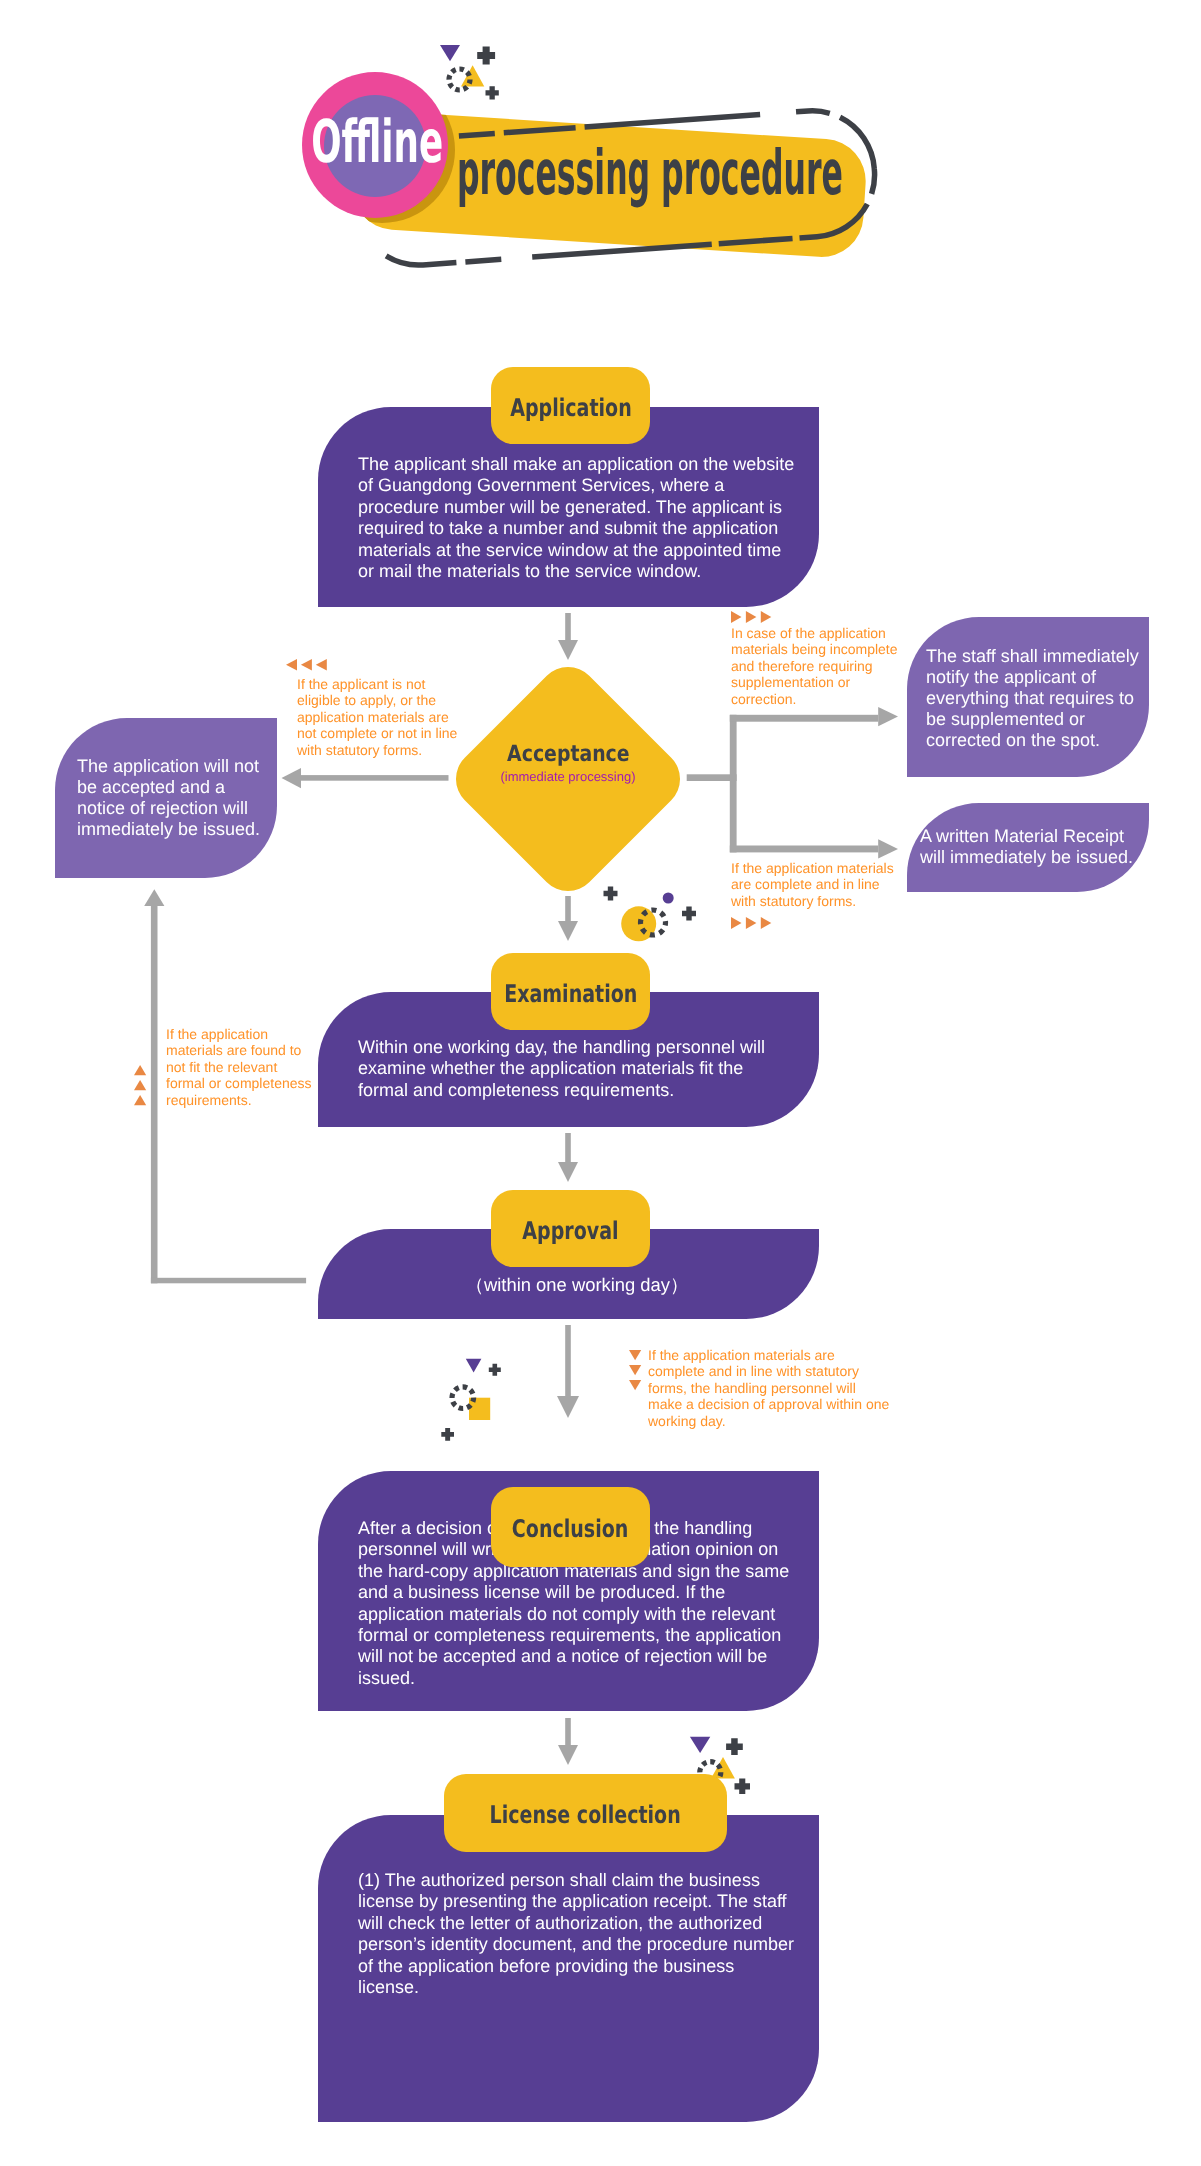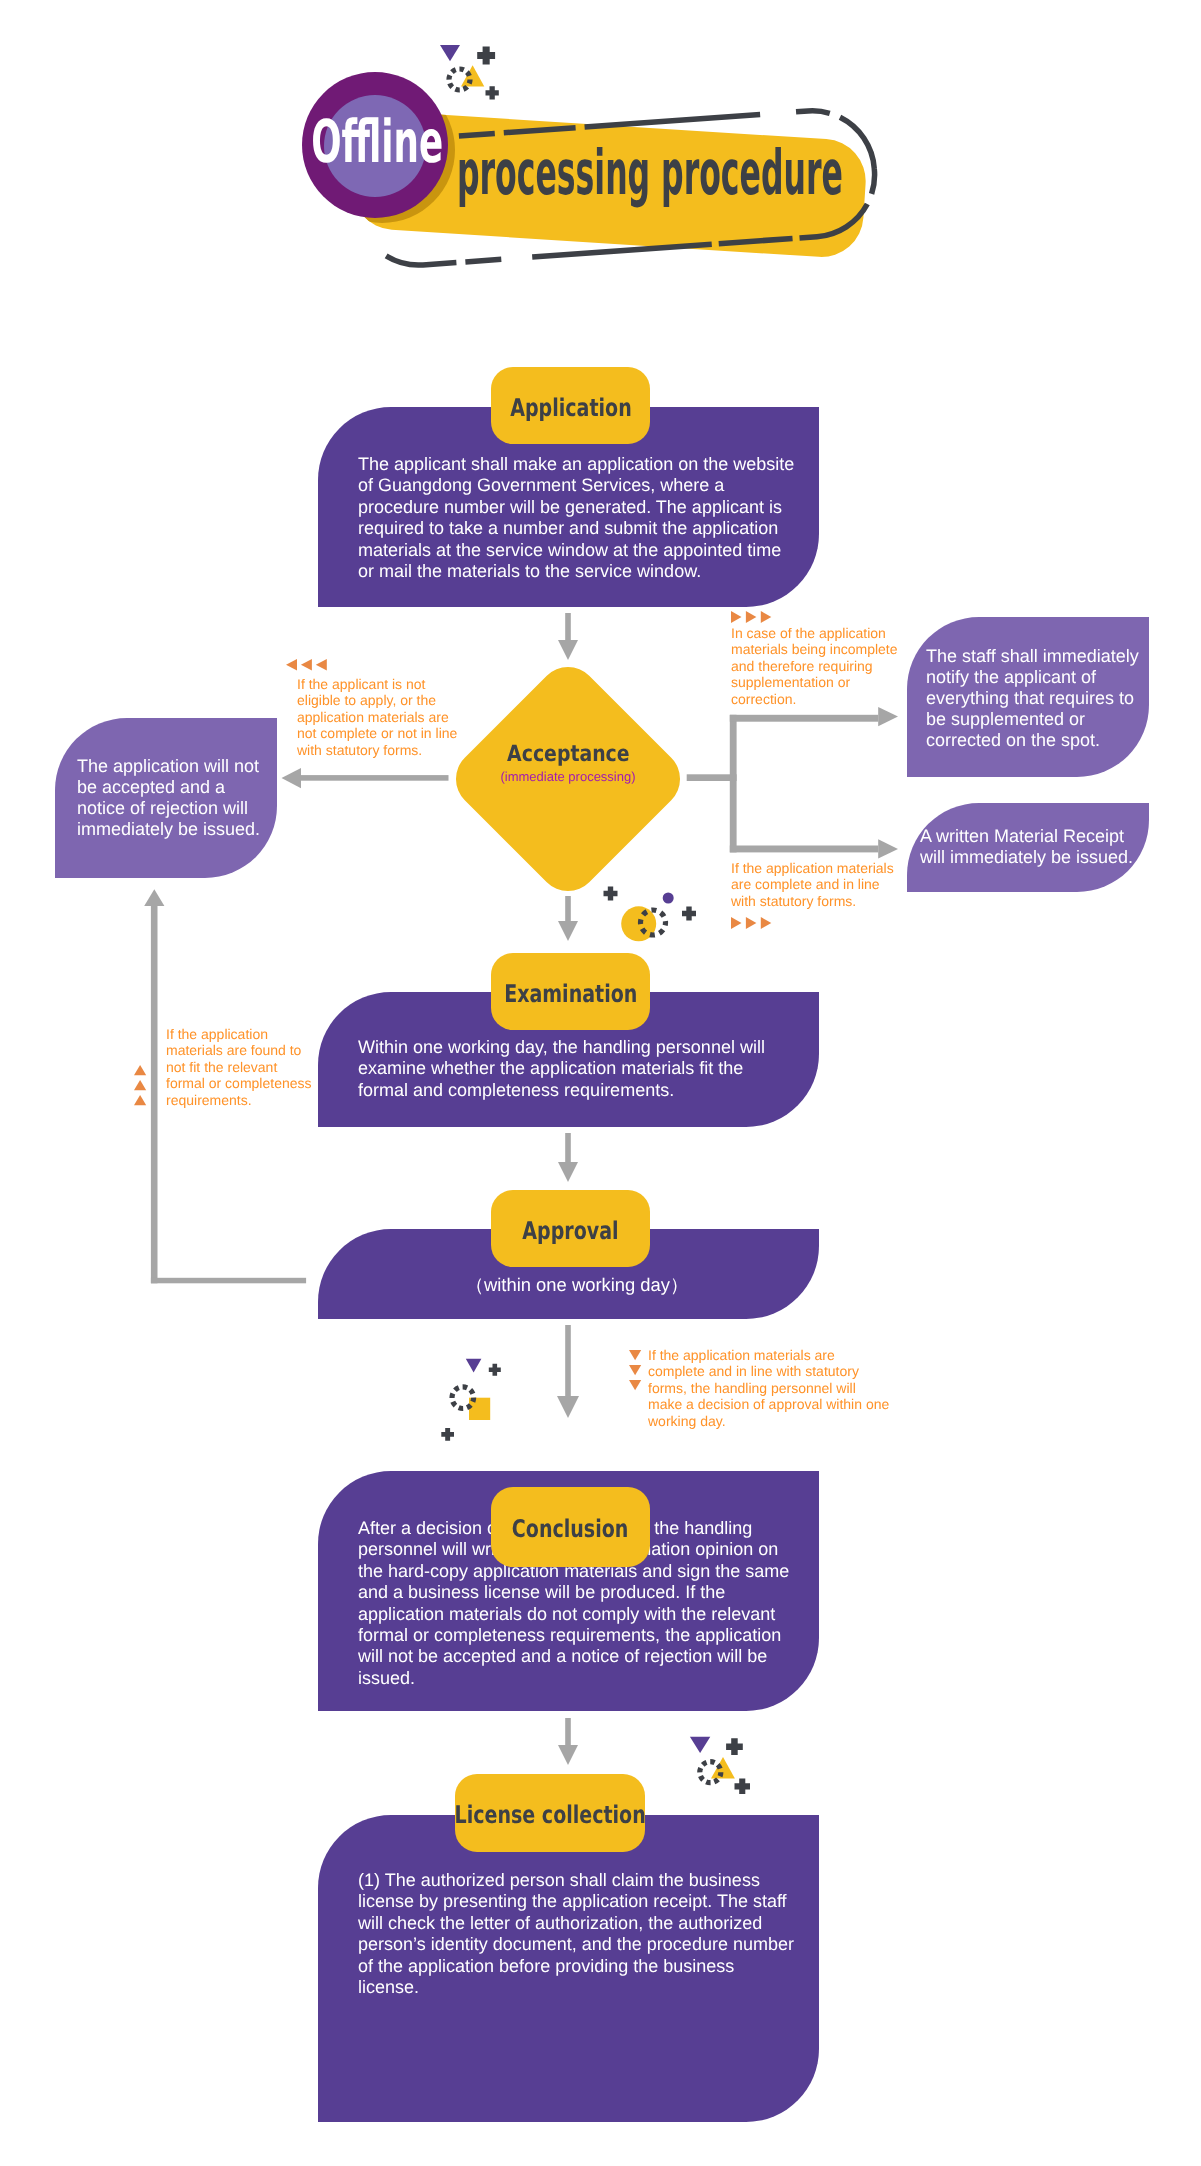--- a/index.html
+++ b/index.html
@@ -7,21 +7,21 @@
   body{width:1201px;height:2166px;overflow:hidden;
        font-family:"Liberation Sans",sans-serif;background:#fff;
        -webkit-font-smoothing:antialiased;text-rendering:geometricPrecision;}
   #root{position:relative;width:1201px;height:2166px;background:#fff;overflow:hidden;}
   .abs{position:absolute;}
   svg.layer{position:absolute;left:0;top:0;width:1201px;height:2166px;}
 
   
   #header{position:absolute;left:0;top:0;width:1201px;height:300px;}
   #hdr-badge{position:absolute;left:302px;top:72px;width:146px;height:146px;border-radius:50%;
-             background:#701a75;z-index:6;text-align:center;}
+             background:#ec4899;z-index:6;text-align:center;}
   #hdr-badge-inner{position:absolute;left:22px;top:23px;width:102px;height:102px;border-radius:50%;
              background:#7E68B4;}
   #hdr-badge-label{position:absolute;left:0;top:0;width:146px;height:146px;
              display:flex;align-items:center;justify-content:center;z-index:2;}
   #hdr-badge-label > span{
              font-family:"DejaVu Sans Condensed","DejaVu Sans",sans-serif;font-weight:bold;
              font-size:59px;line-height:59px;color:#ffffff;white-space:nowrap;
              display:inline-block;transform:scaleX(0.672);transform-origin:50% 50%;
              position:relative;top:-3.5px;left:1.8px;}
   #hdr-title{position:absolute;left:457px;top:204px;z-index:5;}
@@ -216,21 +216,21 @@
 </div>
 
 <div class="pbox" style="left:318px;top:1471px;width:501px;height:240px"></div>
 <div class="ptext" style="left:358px;top:1518px;width:440px">After a decision of approval is made, the handling personnel will write down the examination opinion on the hard-copy application materials and sign the same and a business license will be produced. If the application materials do not comply with the relevant formal or completeness requirements, the application will not be accepted and a notice of rejection will be issued.</div>
 <div class="tab" style="left:491px;top:1487px;width:159px;height:80px">
   <span>Conclusion</span>
 </div>
 
 <div class="pbox" style="left:318px;top:1815px;width:501px;height:307px"></div>
 <div class="ptext" style="left:358px;top:1870px;width:438px">(1) The authorized person shall claim the business license by presenting the application receipt. The staff will check the letter of authorization, the authorized person’s identity document, and the procedure number of the application before providing the business license.</div>
-<div class="tab" style="left:455px;top:1774px;width:190px;height:78px">
+<div class="tab" style="left:444px;top:1774px;width:283px;height:78px">
   <span>License collection</span>
 </div>
 
 <svg class="abs" style="left:598px;top:884px;width:104px;height:62px;z-index:1" viewBox="0 0 104 62">
   <path d="M9.8 2.5h5.4v4.3h4.3v5.4h-4.3v4.3H9.8v-4.3H5.5V6.8h4.3z" fill="#3D4046"></path>
   <circle cx="70.2" cy="14" r="5.5" fill="#573E93"></circle>
   <path d="M88.3 22.5h5.4v4.3H98v5.4h-4.3v4.3h-5.4v-4.3H84v-5.4h4.3z" fill="#3D4046"></path>
   <circle cx="40.7" cy="39.8" r="17.5" fill="#F4BD1E"></circle>
   <circle cx="55" cy="38.5" r="12.5" fill="none" stroke="#3D4046" stroke-width="5.2" stroke-dasharray="5 4.82" stroke-dashoffset="2"></circle>
 </svg>

